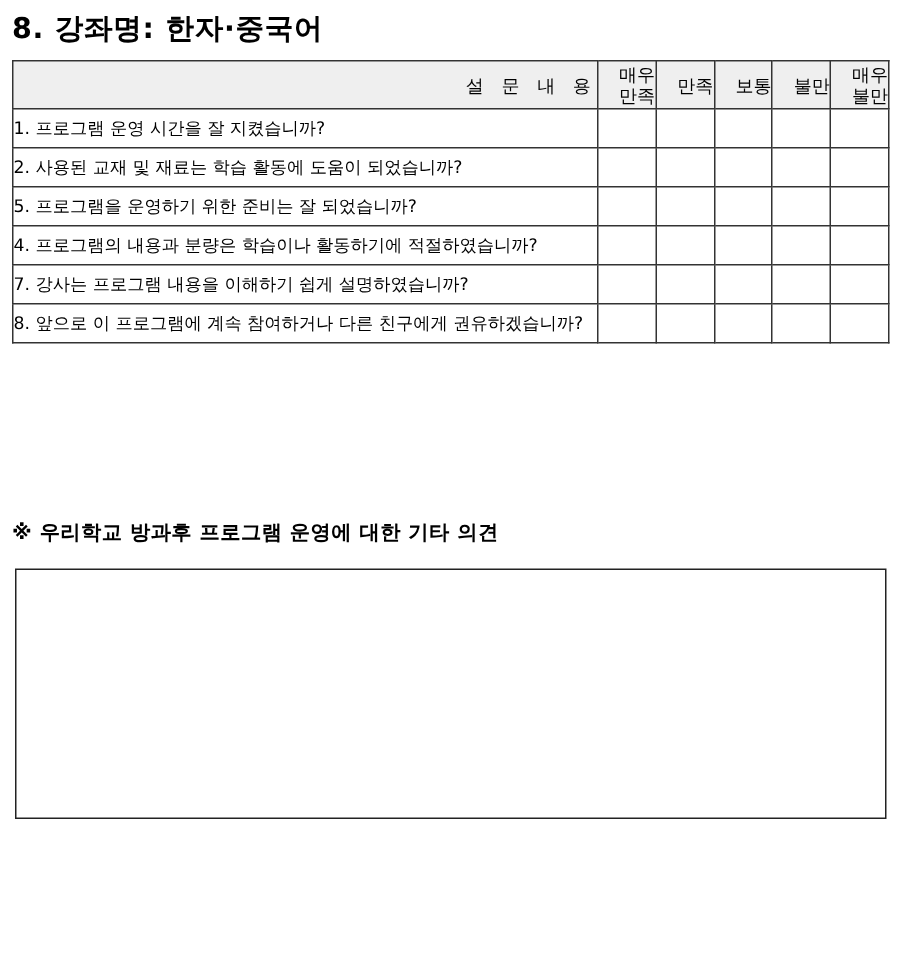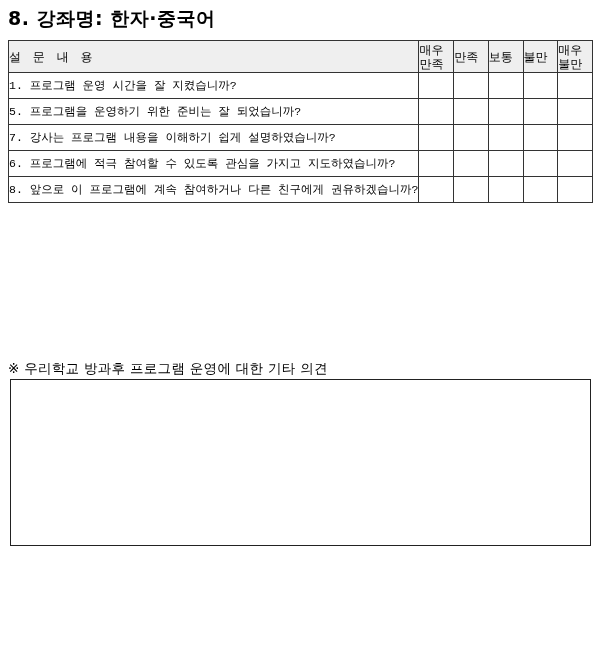--- a/index.html
+++ b/index.html
@@ -14,30 +14,30 @@
   table.survey {
     position: absolute; left: 8px; top: 40px;
     border-collapse: collapse; width: 585px;
     border: 1.5px solid #222;
   }
   table.survey th, table.survey td {
     border: 1px solid #333; padding: 0;
   }
   table.survey th {
     background: #efefef; font-weight: normal; font-size: 12px;
-    height: 31px; line-height: 14px; text-align: left;
+    height: 31px; line-height: 14px; text-align: right;
   }
   table.survey th.q-head { letter-spacing: 4px; }
   table.survey td { height: 25px; font-size: 11.5px; }
-  td.q-text { padding-left: 5px; white-space: nowrap; font-family: Liberation Mono, monospace; }
+  td.q-text { padding-left: 5px; white-space: nowrap; }
   col.c-q { width: 390px; }
   col.c-r { width: 39px; }
   .section-heading {
-    position: absolute; left: 8px; top: 360px;
-    font-size: 13.5px; font-weight: normal; letter-spacing: 0.3px;
+    position: absolute; left: 8px; top: 346px;
+    font-size: 13.5px; font-weight: bold; letter-spacing: 0.3px;
   }
   .comment-box {
     position: absolute; left: 10px; top: 379px;
     width: 579px; height: 165px;
     border: 1.5px solid #222; background: #fff;
   }
 </style>
 </head>
 <body>
 
@@ -65,37 +65,45 @@
   <tbody>
     <tr>
       <td class="q-text">1. 프로그램 운영 시간을 잘 지켰습니까?</td>
       <td></td>
       <td></td>
       <td></td>
       <td></td>
       <td></td>
     </tr>
     <tr>
+      <td class="q-text">2. 사용된 교재 및 재료는 학습 활동에 도움이 되었습니까?</td>
+      <td></td>
+      <td></td>
+      <td></td>
+      <td></td>
+      <td></td>
+    </tr>
+    <tr>
       <td class="q-text">5. 프로그램을 운영하기 위한 준비는 잘 되었습니까?</td>
       <td></td>
       <td></td>
       <td></td>
       <td></td>
       <td></td>
     </tr>
     <tr>
-      <td class="q-text">7. 강사는 프로그램 내용을 이해하기 쉽게 설명하였습니까?</td>
+      <td class="q-text">4. 프로그램의 내용과 분량은 학습이나 활동하기에 적절하였습니까?</td>
       <td></td>
       <td></td>
       <td></td>
       <td></td>
       <td></td>
     </tr>
     <tr>
-      <td class="q-text">6. 프로그램에 적극 참여할 수 있도록 관심을 가지고 지도하였습니까?</td>
+      <td class="q-text">7. 강사는 프로그램 내용을 이해하기 쉽게 설명하였습니까?</td>
       <td></td>
       <td></td>
       <td></td>
       <td></td>
       <td></td>
     </tr>
     <tr>
       <td class="q-text">8. 앞으로 이 프로그램에 계속 참여하거나 다른 친구에게 권유하겠습니까?</td>
       <td></td>
       <td></td>

